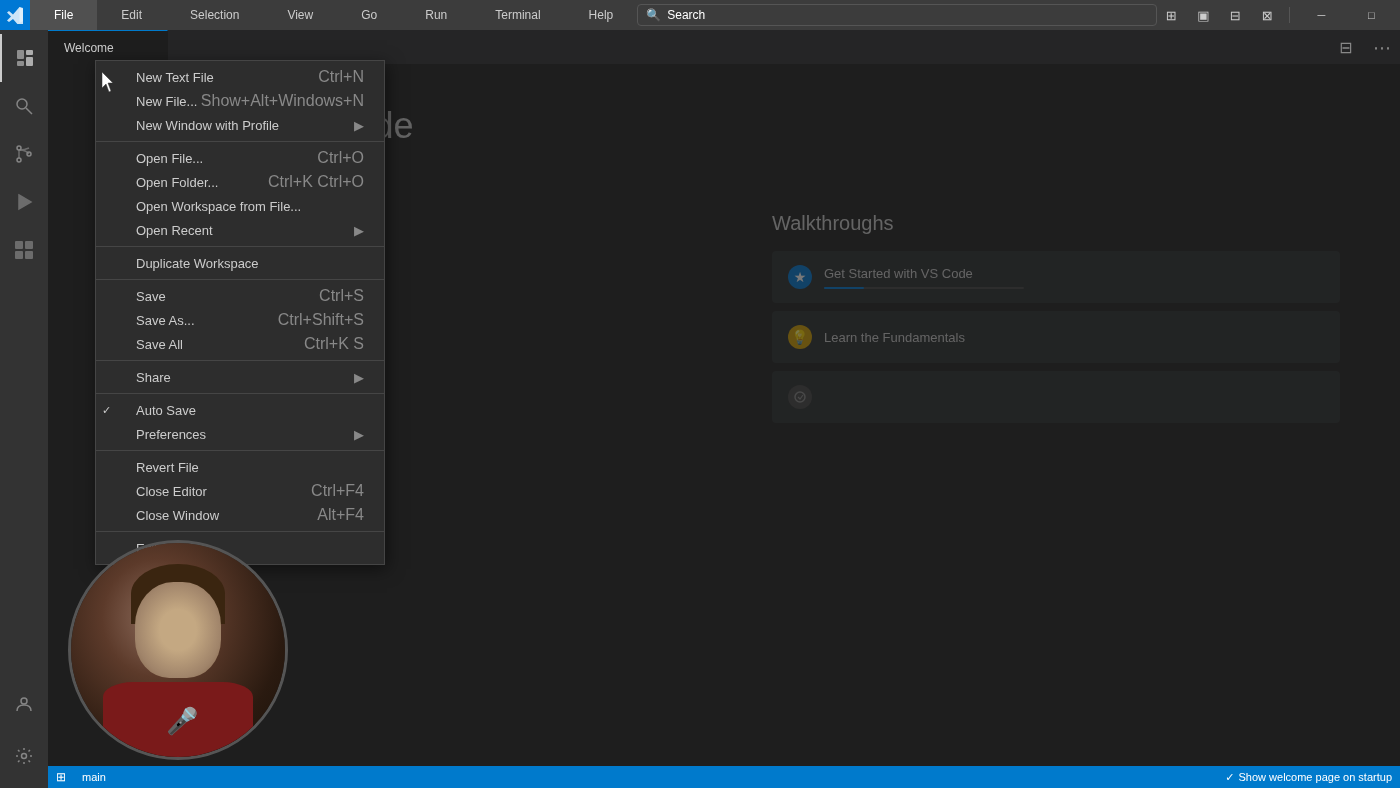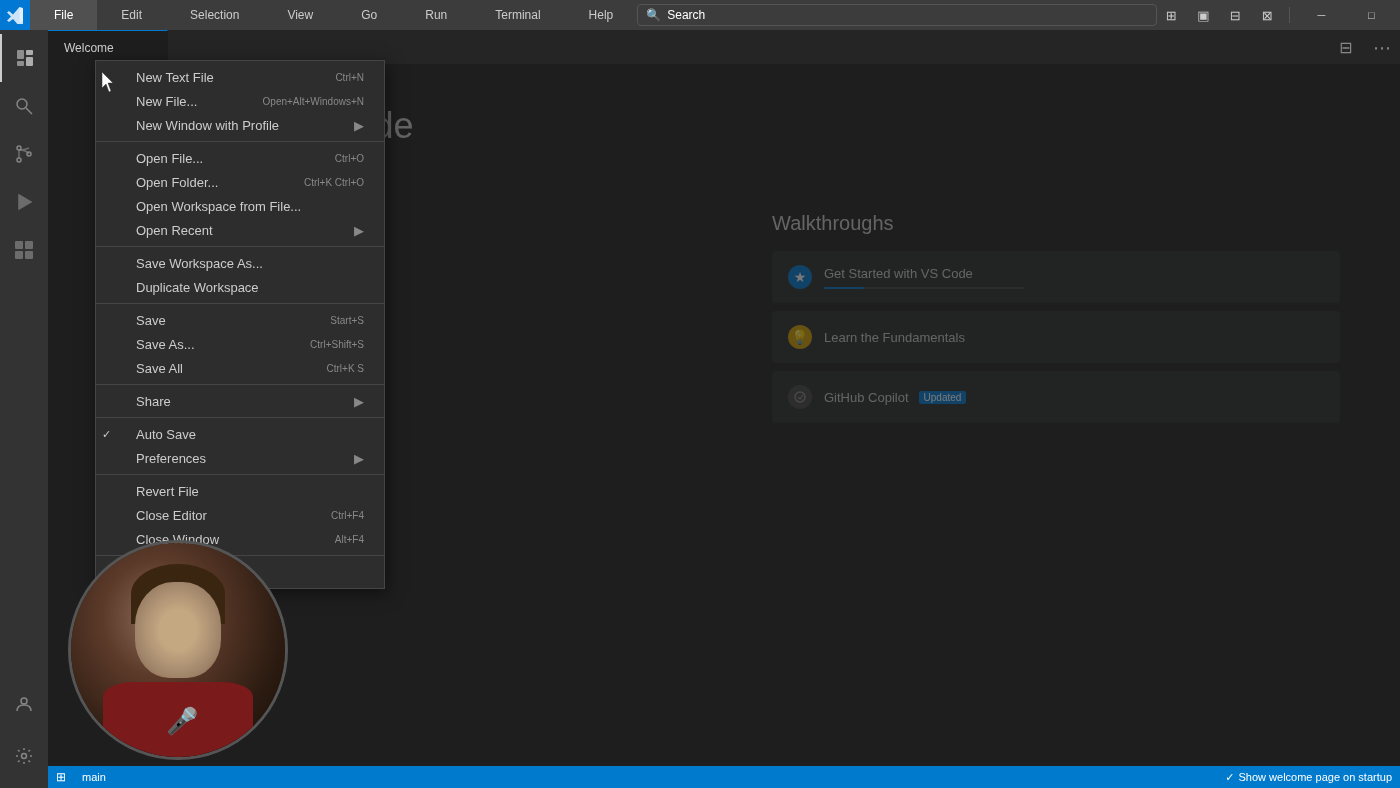--- a/index.html
+++ b/index.html
@@ -291,21 +291,21 @@
       padding: 4px 20px 4px 40px;
       cursor: pointer;
       height: 24px;
       color: #cccccc;
       font-size: 13px;
       position: relative;
     }
     .menu-row .shortcut {
       margin-left: auto;
       color: #888;
-      font-size: 10px;
+      font-size: 16px;
     }
     .menu-row .arrow {
       margin-left: auto;
       color: #888;
     }
     .menu-row .checkmark {
       position: absolute;
       left: 6px;
       font-size: 11px;
     }
@@ -544,26 +544,20 @@
               <div class="wt-title">Learn the Fundamentals</div>
             </div>
           </div>
           <div class="walkthrough-item">
             <div class="wt-icon dark">
               <svg width="14" height="14" viewBox="0 0 14 14" fill="none">
                   <circle cx="7" cy="7" r="5" stroke="#888" stroke-width="1.5"></circle>
                   <path d="M5 7 L7 9 L10 5" stroke="#888" stroke-width="1.2"></path>
                 </svg>
             </div>
-            <div class="wt-content">
-              <div class="wt-title" style="display:flex; align-items:center; gap:4px;">
-                <span>GitHub Copilot</span>
-                <span class="badge">Updated</span>
-              </div>
-            </div>
           </div>
         </div>
       </div>
     </div>
 
     <div class="status-bar">
       <span style="font-size:12px;">⊞</span>
       <span>main</span>
       <div class="status-right">
         <span style="display:flex; align-items:center; gap:4px;">
@@ -576,21 +570,21 @@
     <div class="dropdown-overlay">
       <div class="dropdown-menu">
 
         <div class="menu-row">
           <span>New Text File</span>
           <span class="shortcut">Ctrl+N</span>
         </div>
 
         <div class="menu-row">
           <span>New File...</span>
-          <span class="shortcut">Open+Alt+Windows+N</span>
+          <span class="shortcut">Show+Alt+Windows+N</span>
         </div>
 
 
         <div class="menu-row">
           <span>New Window with Profile</span>
           <span class="arrow">▶</span>
         </div>
         <div class="menu-divider"></div>
 
         <div class="menu-row">
@@ -607,32 +601,29 @@
           <span>Open Workspace from File...</span>
         </div>
 
         <div class="menu-row">
           <span>Open Recent</span>
           <span class="arrow">▶</span>
         </div>
         <div class="menu-divider"></div>
 
 
-        <div class="menu-row">
-          <span>Save Workspace As...</span>
-        </div>
 
         <div class="menu-row">
           <span>Duplicate Workspace</span>
         </div>
         <div class="menu-divider"></div>
 
         <div class="menu-row">
           <span>Save</span>
-          <span class="shortcut">Start+S</span>
+          <span class="shortcut">Ctrl+S</span>
         </div>
 
         <div class="menu-row">
           <span>Save As...</span>
           <span class="shortcut">Ctrl+Shift+S</span>
         </div>
 
         <div class="menu-row">
           <span>Save All</span>
           <span class="shortcut">Ctrl+K S</span>

